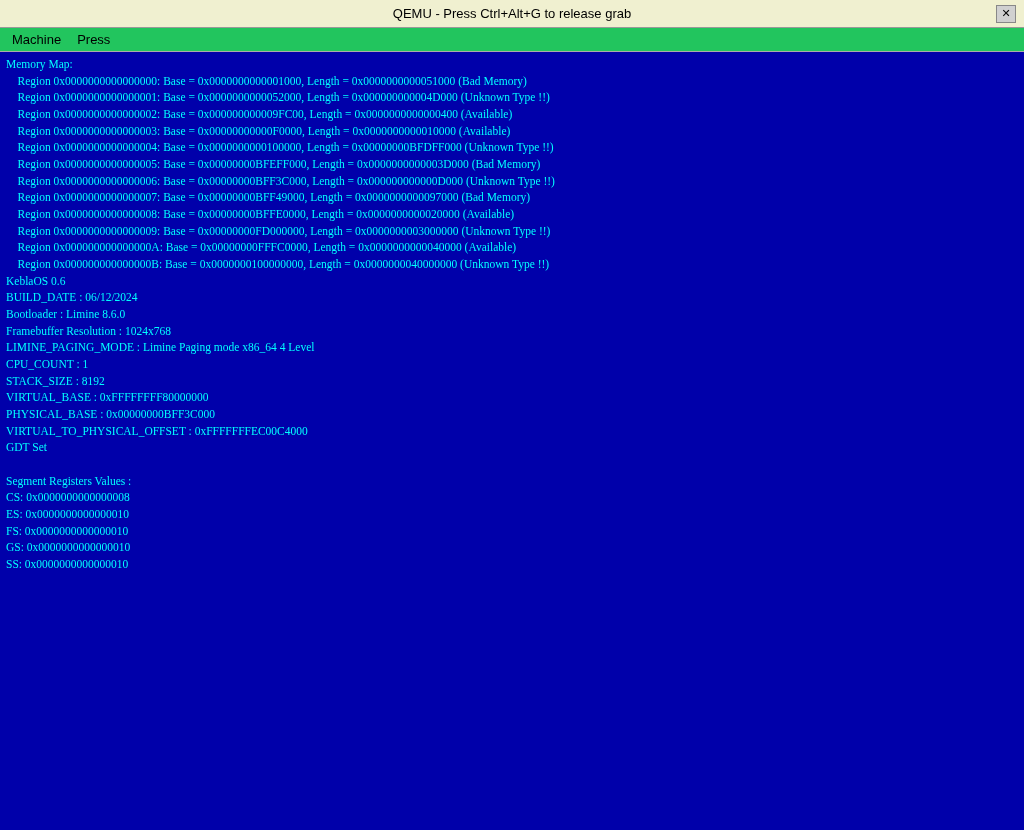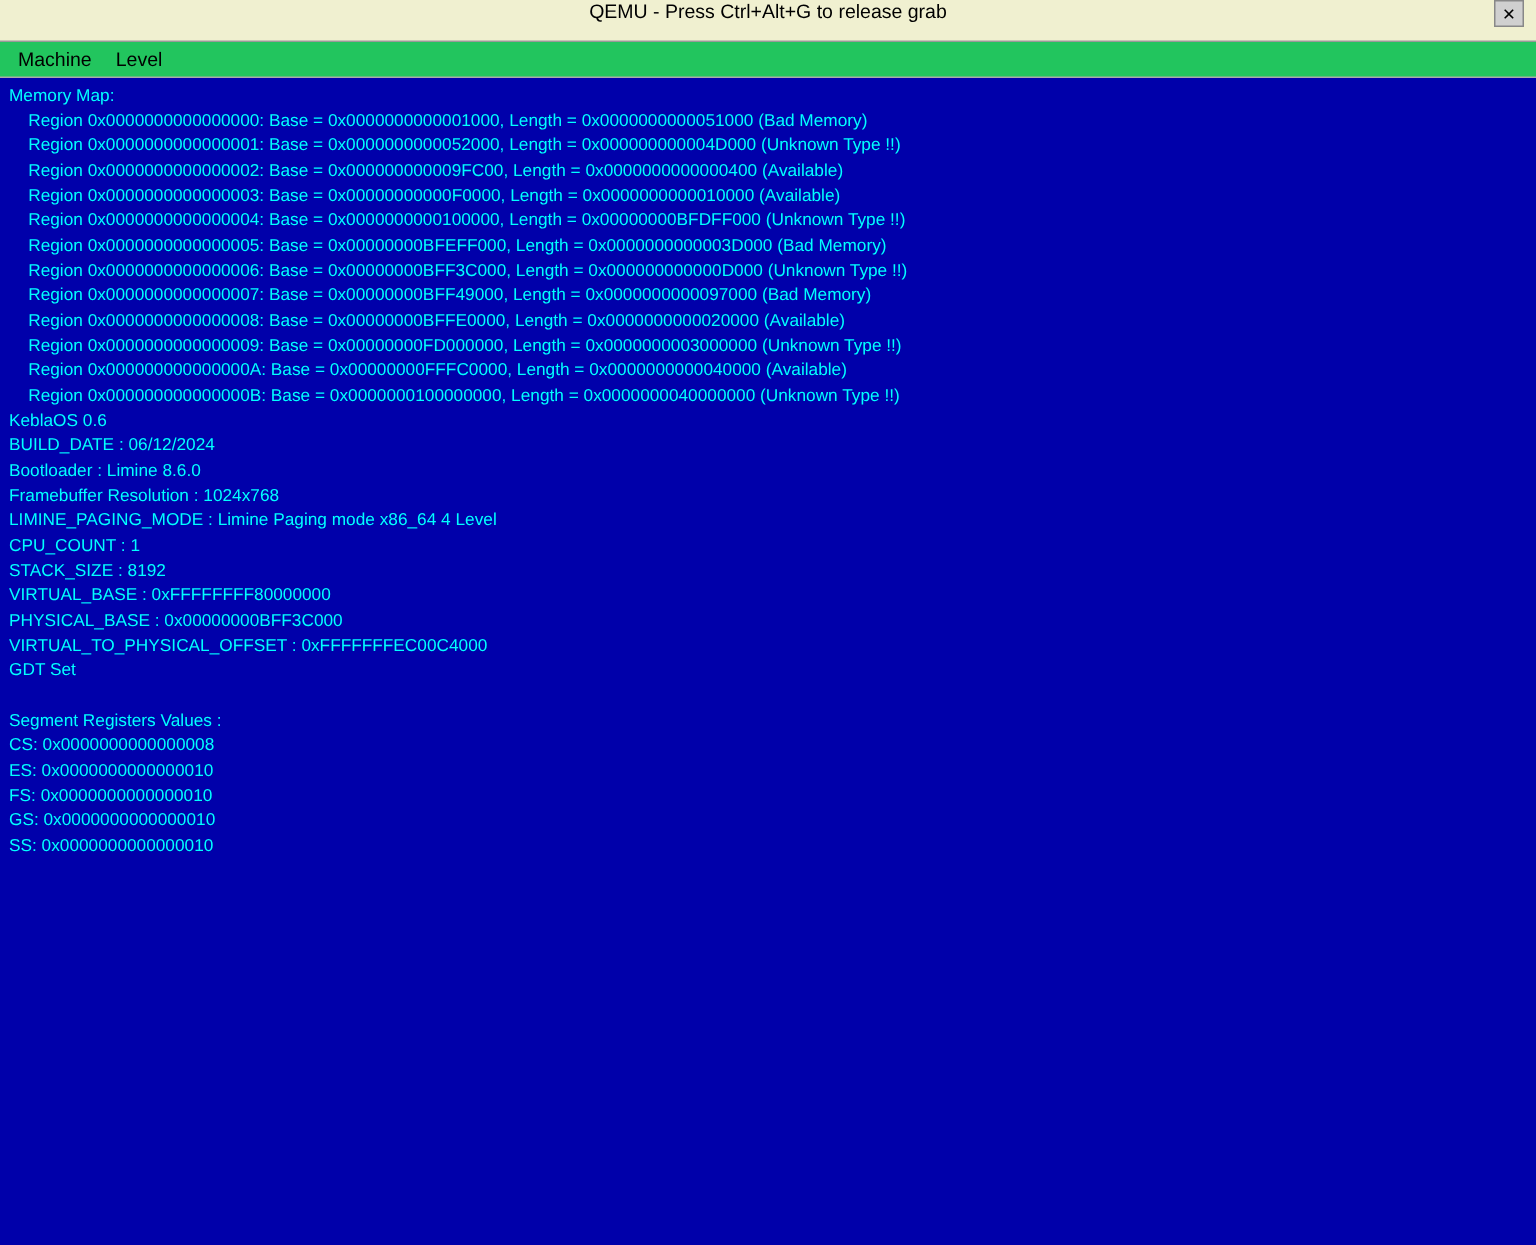--- a/index.html
+++ b/index.html
@@ -5,20 +5,21 @@
     * { margin: 0; padding: 0; box-sizing: border-box; }
     body { width: 1024px; height: 830px; background: #c0c0c0; font-family: Arial, sans-serif; overflow: hidden; }
     
     
     #title-bar {
       width: 100%;
       height: 28px;
       background: #f0f0d0;
       border-bottom: 1px solid #999;
       display: flex;
+      align-items: center;
       justify-content: space-between;
       padding: 0 8px;
     }
     #title-text {
       flex: 1;
       text-align: center;
       font-size: 13px;
       color: #000;
     }
     #close-btn {
@@ -58,38 +59,38 @@
       background: #0000aa;
       padding: 4px 6px;
       overflow: hidden;
       font-family: 'Courier New', Courier, monospace;
       font-size: 11.5px;
       color: #00ffff;
       line-height: 1.45;
     }
     #main-content pre {
       color: #00ffff;
-      font-family: Liberation Sans, sans-serif;
+      font-family: Liberation Serif, serif;
       font-size: 11.5px;
       line-height: 1.45;
       white-space: pre;
     }
   </style>
 </head>
 <body>
 
 <div id="title-bar">
   <div style="width:20px;"></div>
   <span id="title-text">QEMU - Press Ctrl+Alt+G to release grab</span>
   <div id="close-btn">✕</div>
 </div>
 
 <div id="menu-bar">
 <div class="menu-item">Machine</div>
-    <div class="menu-item">Level</div>
+    <div class="menu-item">Press</div>
   </div>
 
 <div id="main-content">
   <pre id="console-output">Memory Map:
     Region 0x0000000000000000: Base = 0x0000000000001000, Length = 0x0000000000051000 (Bad Memory)
     Region 0x0000000000000001: Base = 0x0000000000052000, Length = 0x000000000004D000 (Unknown Type !!)
     Region 0x0000000000000002: Base = 0x000000000009FC00, Length = 0x0000000000000400 (Available)
     Region 0x0000000000000003: Base = 0x00000000000F0000, Length = 0x0000000000010000 (Available)
     Region 0x0000000000000004: Base = 0x0000000000100000, Length = 0x00000000BFDFF000 (Unknown Type !!)
     Region 0x0000000000000005: Base = 0x00000000BFEFF000, Length = 0x0000000000003D000 (Bad Memory)

